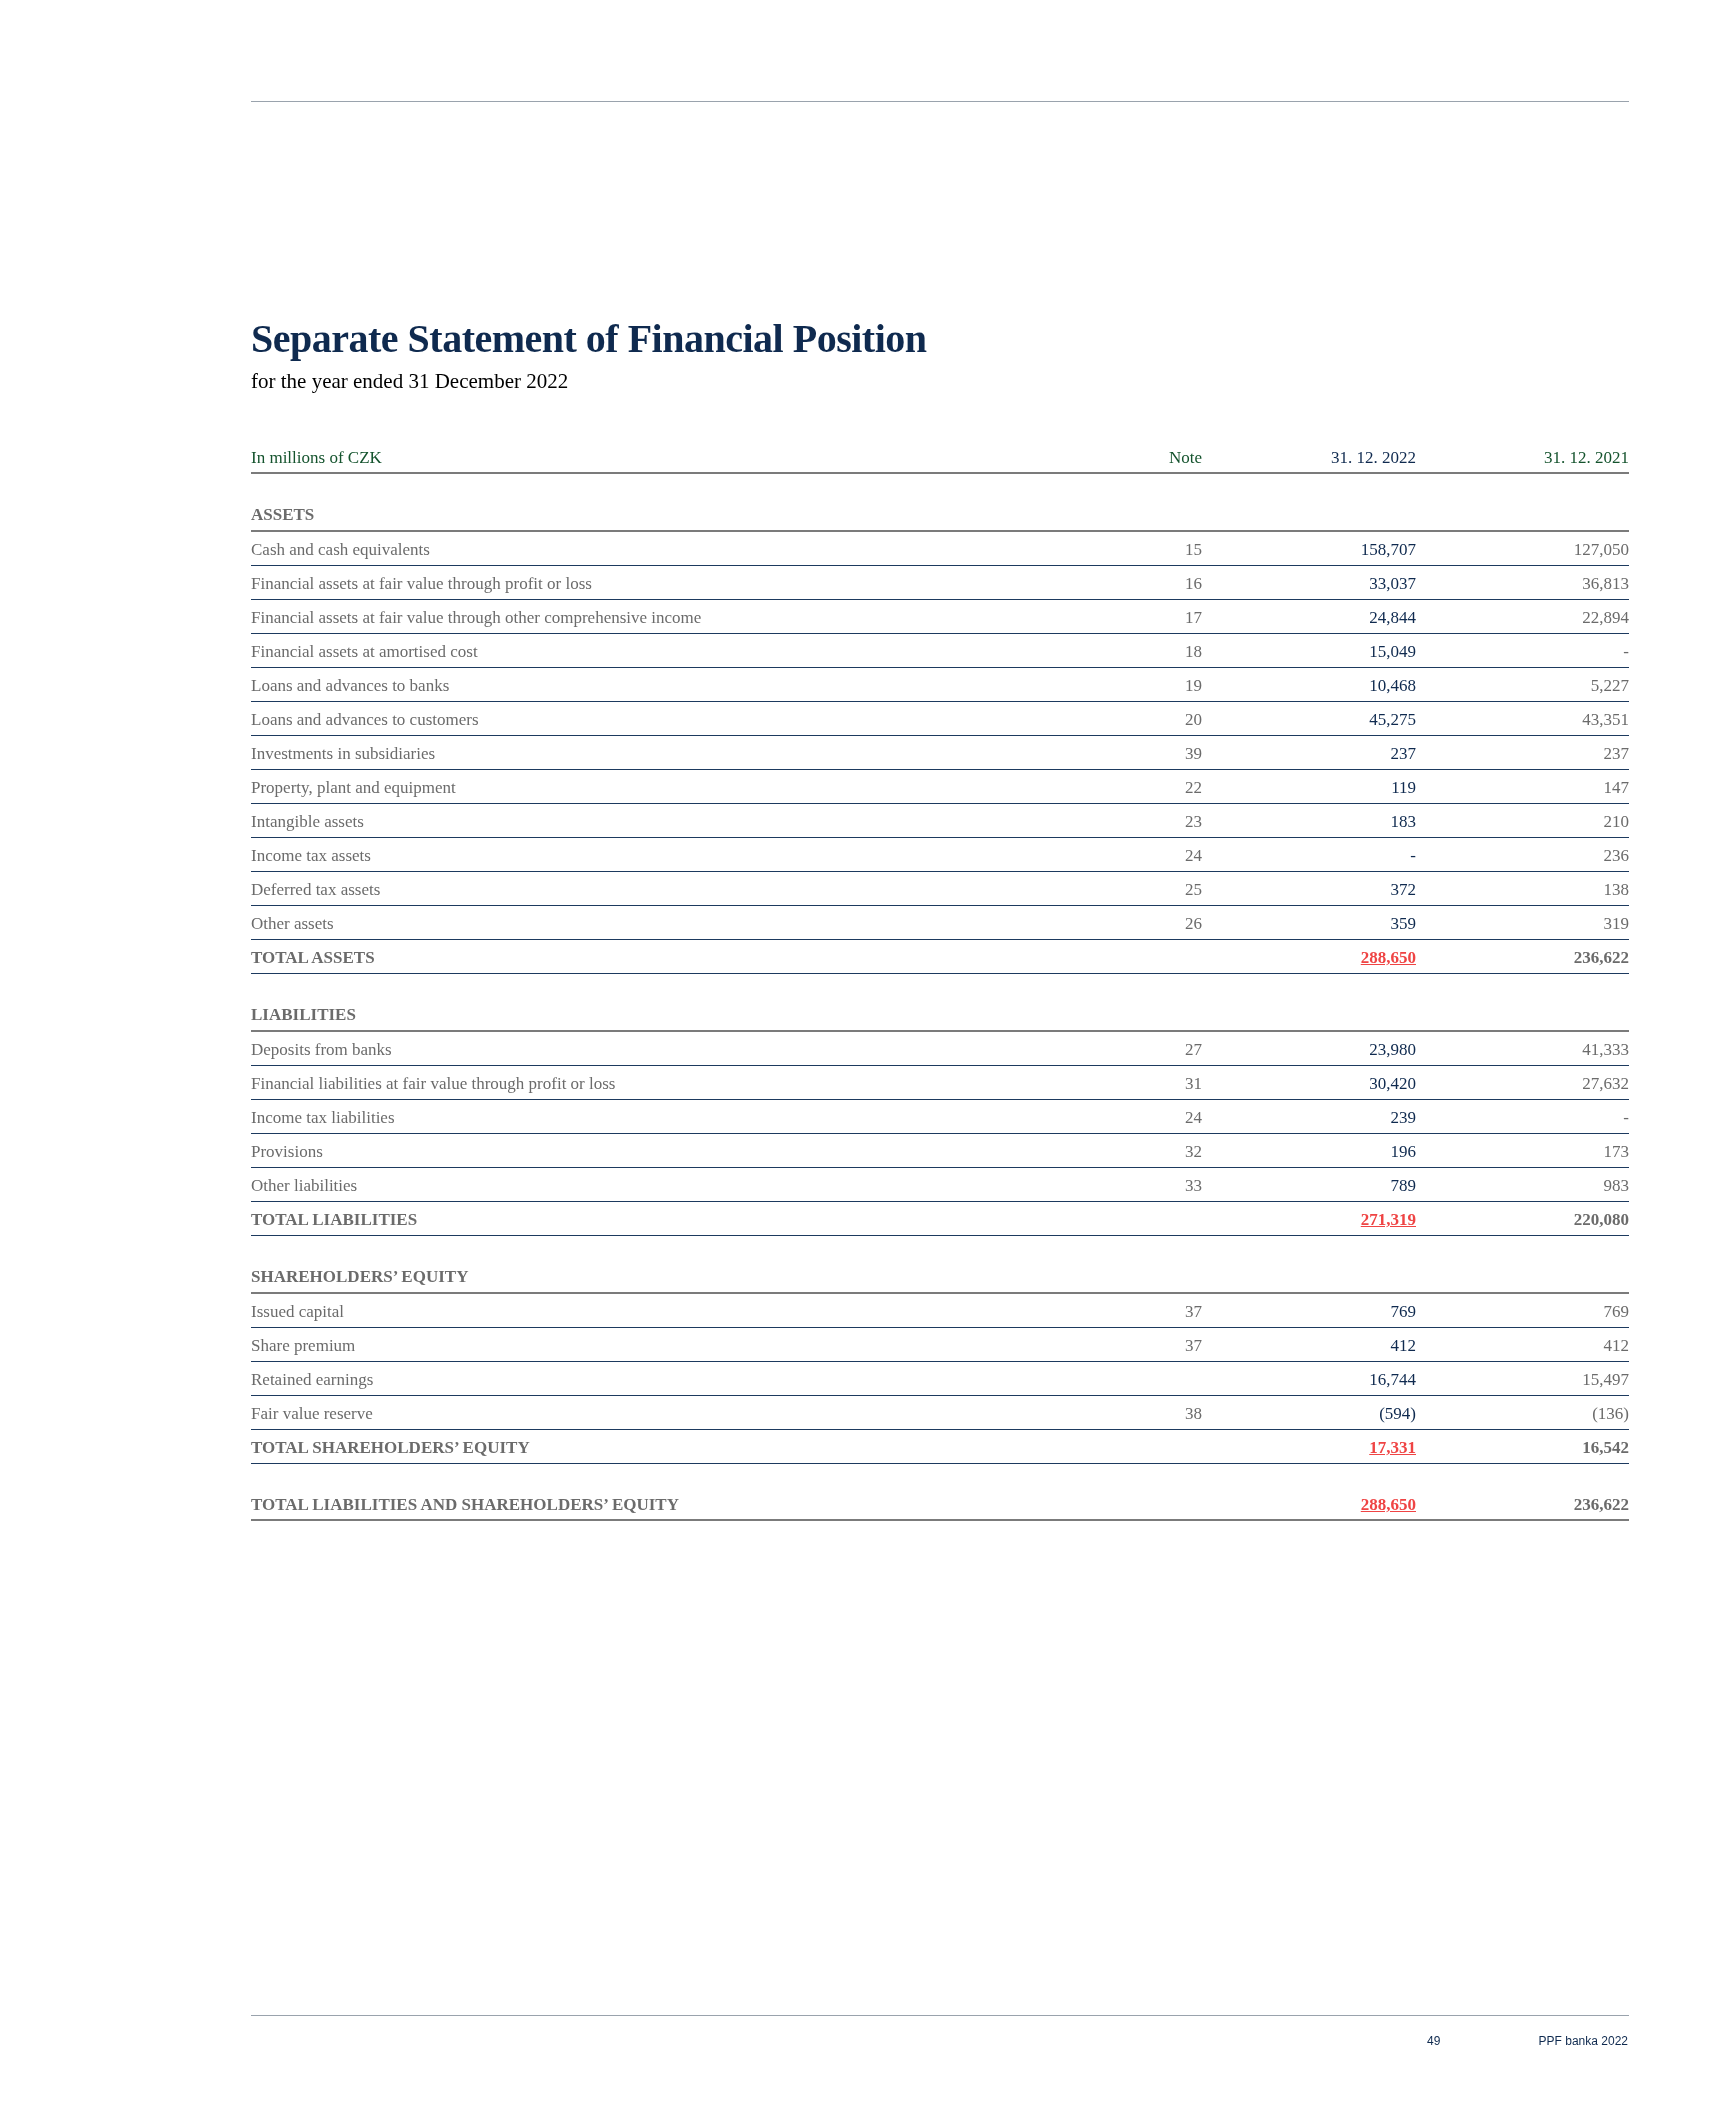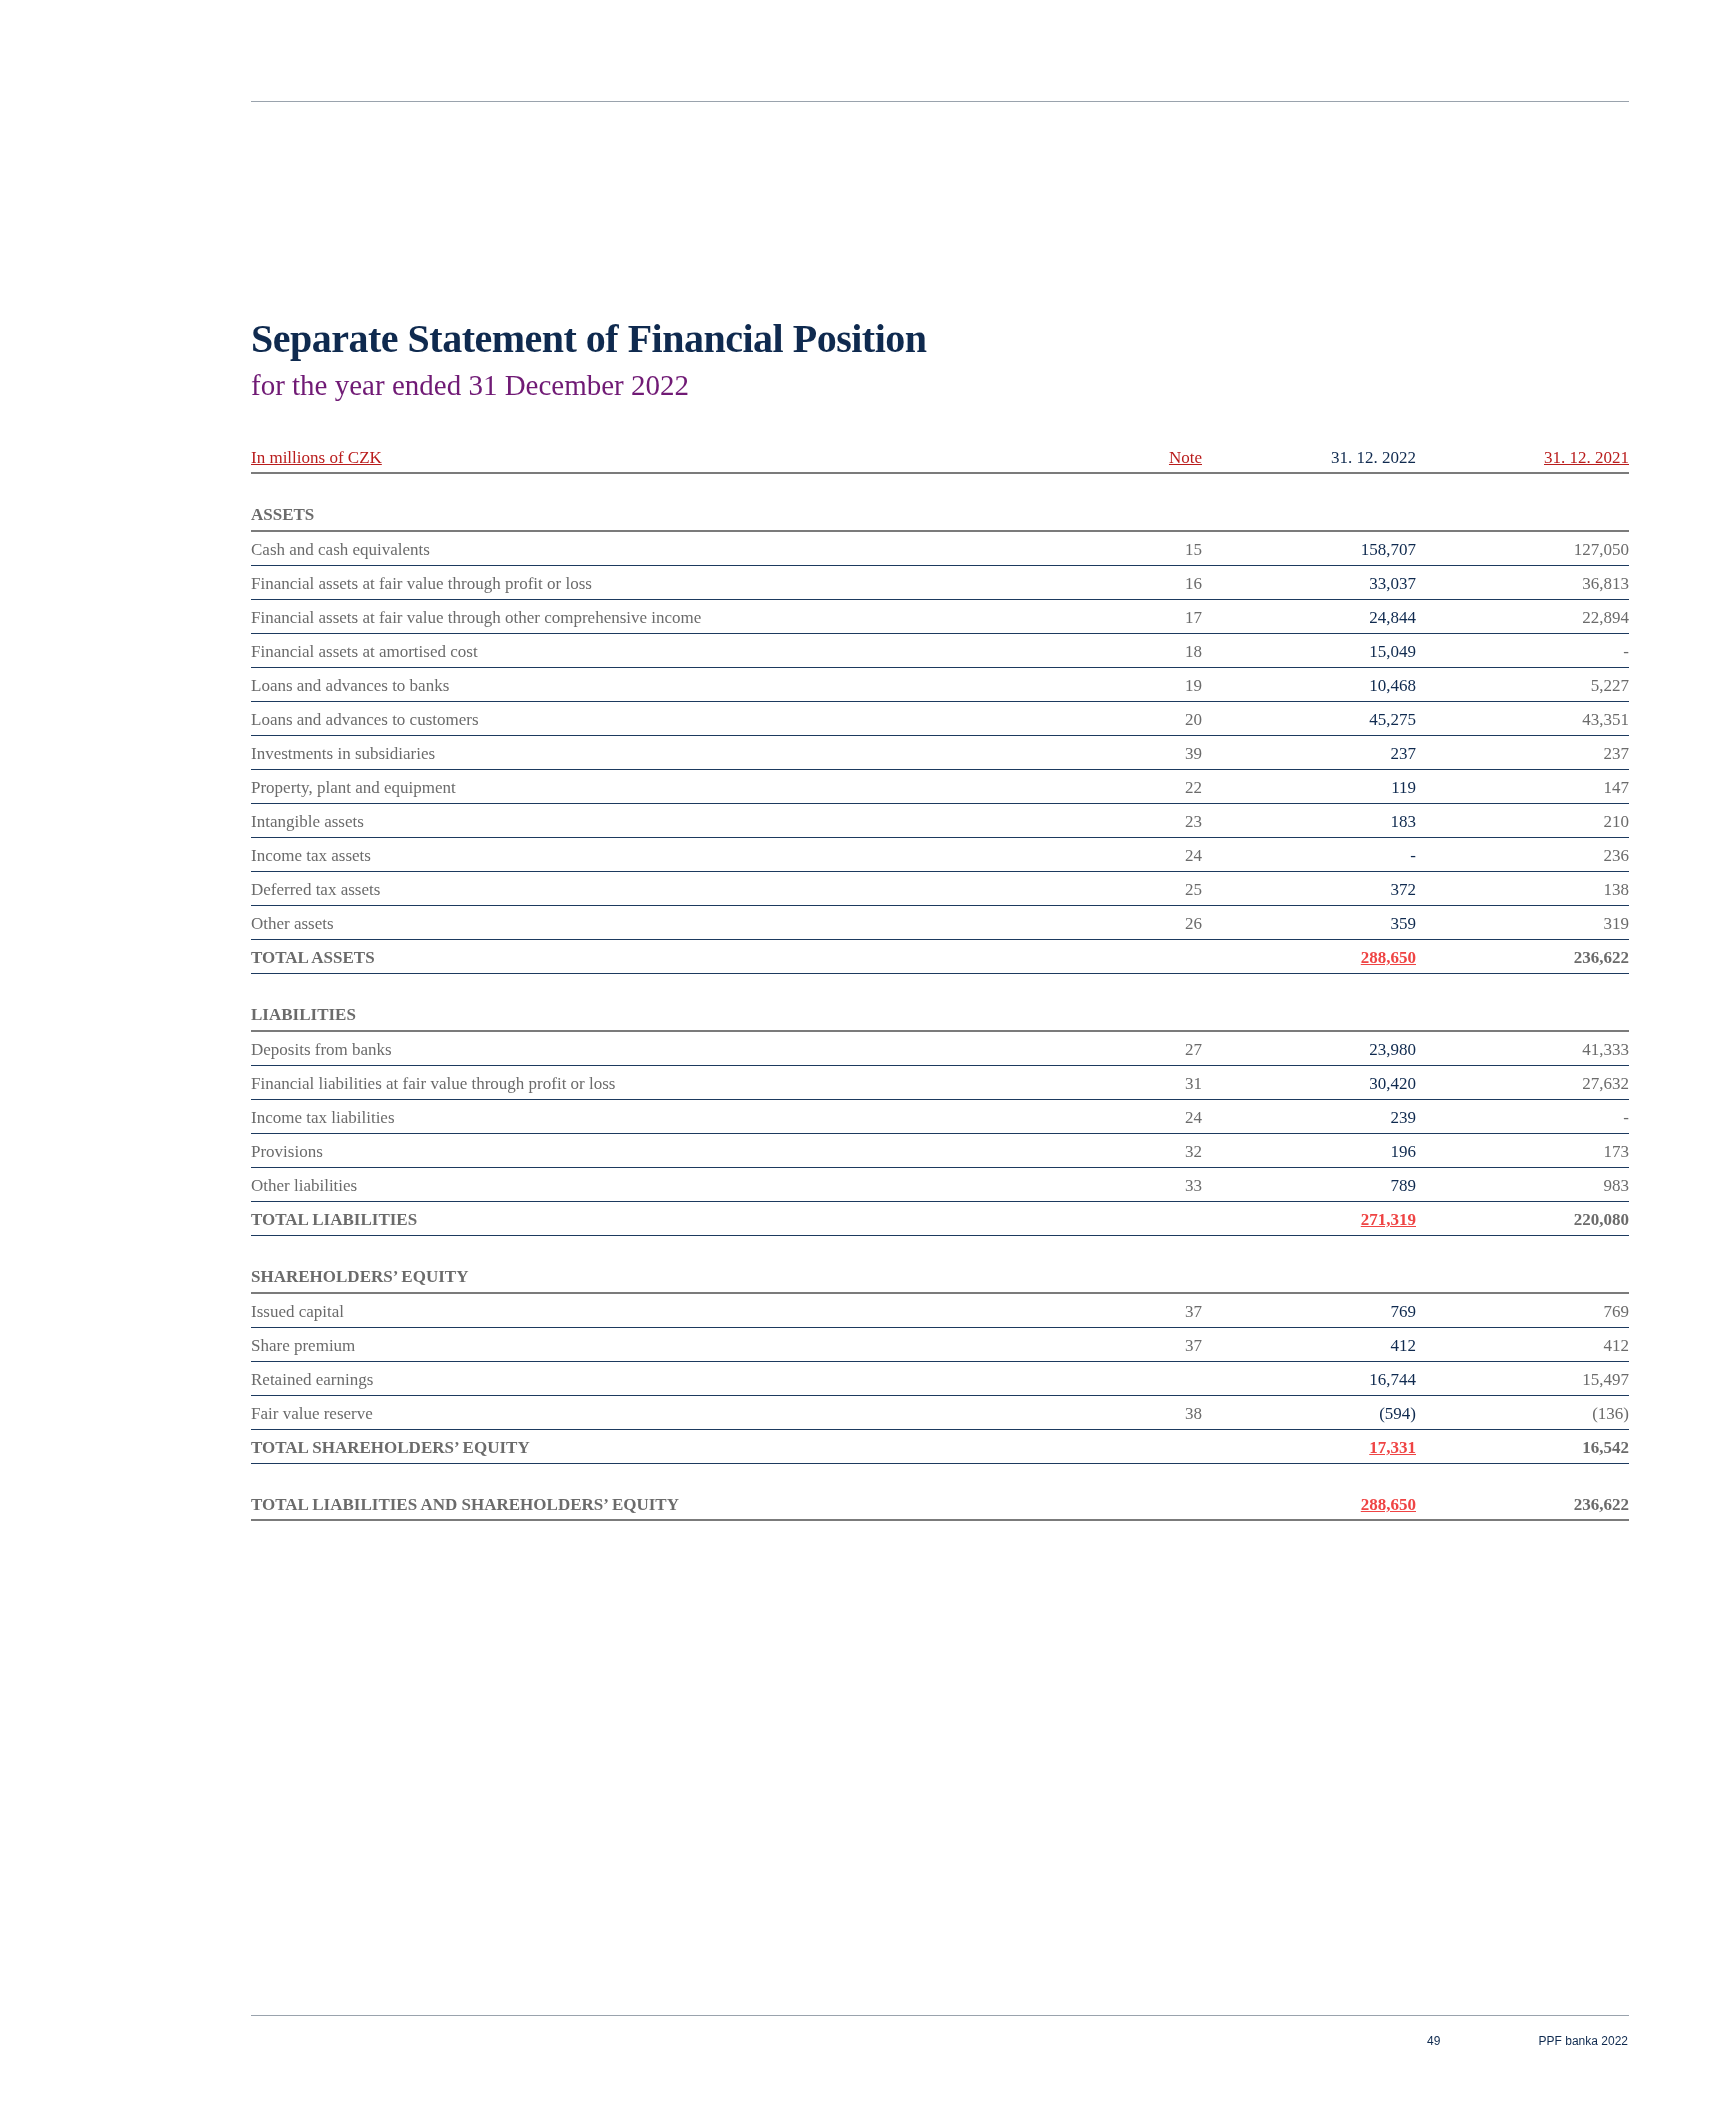--- a/index.html
+++ b/index.html
@@ -1,27 +1,27 @@
 <!DOCTYPE html>
 <html style="font-size:14.5px"><head>
 <meta charset="utf-8">
 <style>
   html, body { margin:0; padding:0; background:#ffffff; }
   body { width:1731px; height:2116px; position:relative; font-family:"DejaVu Serif", "Liberation Serif", serif; }
   .top-rule { position:absolute; left:251px; top:101px; width:1378px; height:0; border-top:1.8px solid #9aa3ad; }
   .title { position:absolute; left:251px; top:315px; font-size:40px; font-weight:bold; color:#0f2a4f; font-family:"Liberation Serif", serif; letter-spacing:-0.5px;text-align:center; }
-  .subtitle { position:absolute; left:251px; top:369px; font-size:29px; color:#701a75; font-family:"Liberation Serif", serif;text-align:right; }
+  .subtitle { position:absolute; left:251px; top:369px; font-size:21px; color:#000000; font-family:"Liberation Serif", serif;text-align:right; }
   .table { position:absolute; left:251px; top:440px; width:1378px; }
   .row { position:relative; height:34px; border-bottom:1.8px solid #1d3a5f; box-sizing:border-box; font-size:17px; color:#6b6b6b; font-family:"Liberation Serif", serif; }
   .row .label { position:absolute; left:0; top:8.1px; white-space:nowrap; }
   .row .note { position:absolute; right:427px; top:8.1px; text-align:left; }
   .row .v22 { position:absolute; right:213px; top:8.1px; text-align:right; color:#0f2a4f; }
   .row .v21 { position:absolute; right:0; top:8.1px; text-align:right; }
   .row.header { height:34px; border-bottom:2.7px solid #7b7b7b; color:#0f2a4f; }
-  .row.header .note, .row.header .v21, .row.header .label { color:#b91c1c;text-decoration:underline; }
+  .row.header .note, .row.header .v21, .row.header .label { color:#14532d; }
   .row.section { height:58px; border-bottom:2.7px solid #7b7b7b; }
   .row.section .label { top:31px; font-weight:bold; color:#6b6b6b; }
   .row.total .label, .row.total .v21 { font-weight:bold; color:#6b6b6b; }
   .row.total .v22 { font-weight:bold; color:#ef4444;text-decoration:underline; }
   .row.grand { height:57px; border-bottom:2.7px solid #7b7b7b; }
   .row.grand .label { top:31px; }
   .row.grand .v22, .row.grand .v21 { top:31px; }
   .bottom-rule { position:absolute; left:251px; top:2015px; width:1378px; border-top:1.8px solid #9aa3ad; }
   .footer { position:absolute; top:2034px; font-family:"Liberation Sans", sans-serif; font-size:12px; color:#0f2a4f; }
   .page-num { left:1427px; }

